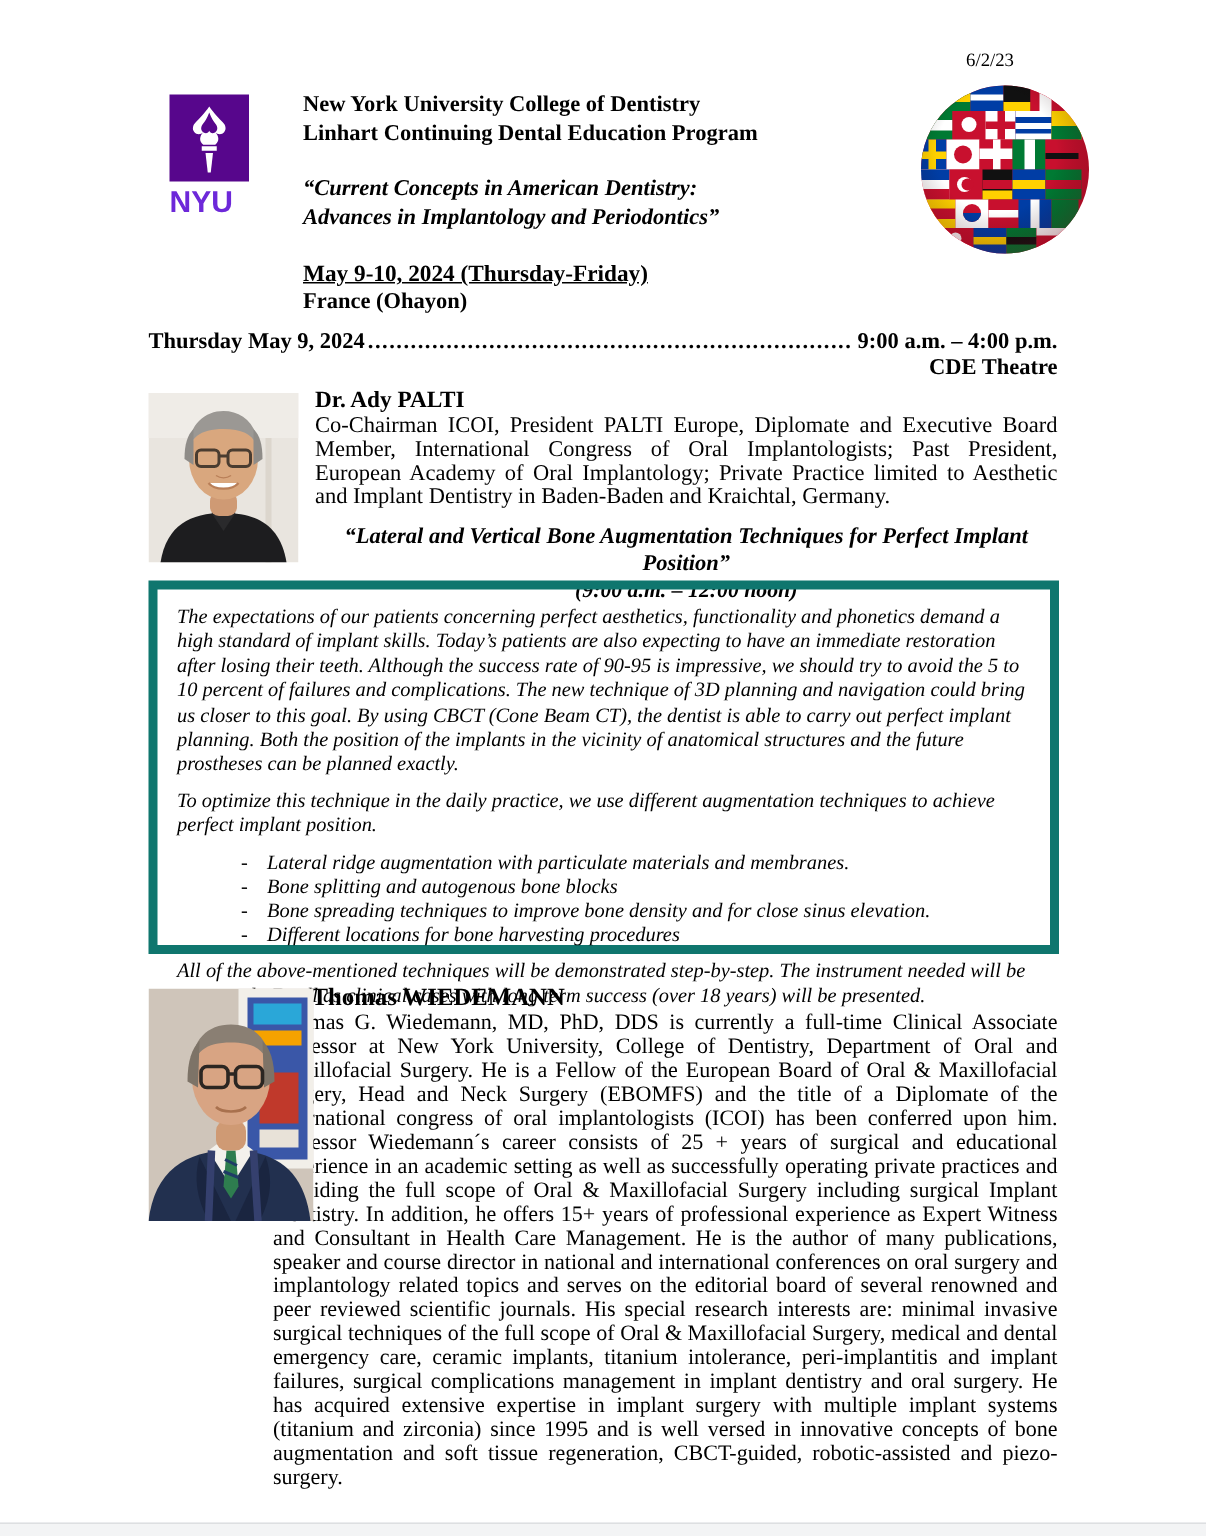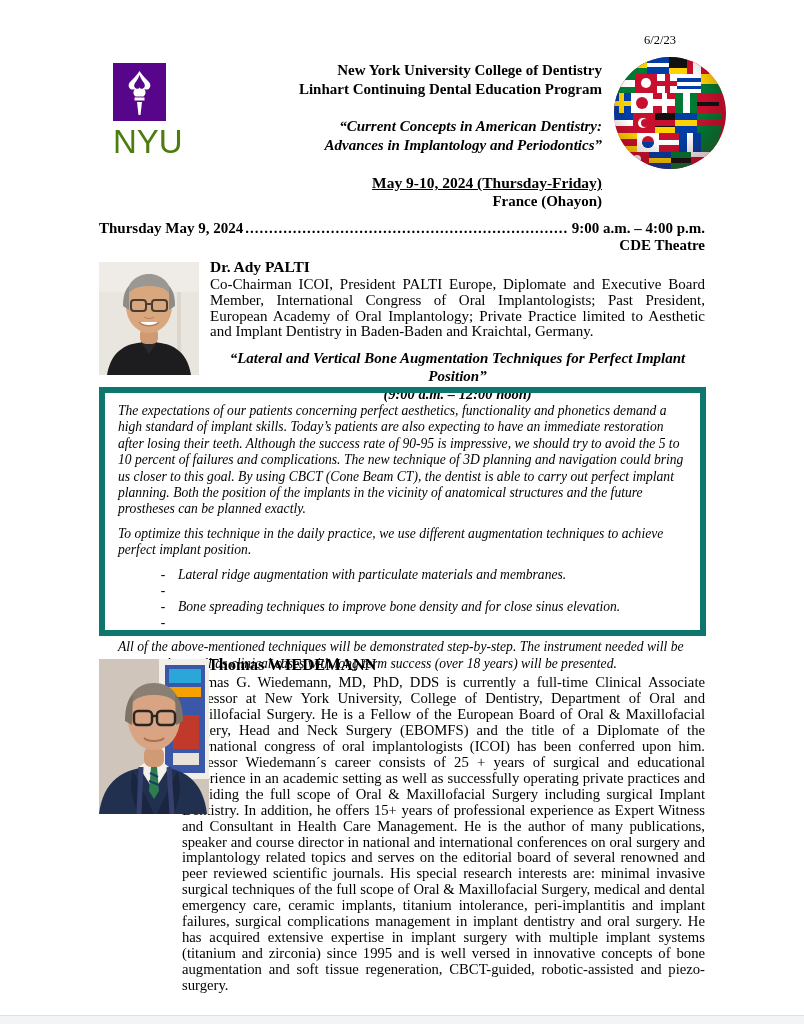--- a/index.html
+++ b/index.html
@@ -16,26 +16,26 @@
     position:absolute; top:33px; left:616px; width:60px;
     font-size:12.5px; text-align:right;
   }
   .logo { position:absolute; top:63px; left:113px; width:66px; text-align:left; }
   .logo-square {
     width:53px; height:58px; background:#57068c;
     display:flex; align-items:center; justify-content:center;
   }
   .logo-word {
     font-family:"Liberation Sans","DejaVu Sans",sans-serif;
-    font-weight:normal; color:#4d7c0f; font-size:33px; line-height:1;
+    font-weight:bold; color:#6d28d9; font-size:20px; line-height:1;
     letter-spacing:0px; margin-top:4px;
   }
   .globe { position:absolute; top:56px; left:613px; width:114px; height:114px; }
   .header-text {
-    position:absolute; top:61px; left:202px; width:400px; text-align:right;
+    position:absolute; top:61px; left:202px; width:400px; text-align:left;
   }
   .org-line { font-weight:bold; font-size:15px; line-height:19px; }
   .program-title { font-weight:bold; font-style:italic; font-size:15px; line-height:19px; }
   .spacer18 { height:18px; }
   .event-dates { font-weight:bold; font-size:15.5px; text-decoration:underline; line-height:19px; }
   .event-location { font-weight:bold; font-size:15px; line-height:18px; }
 
   
   .schedule {
     position:absolute; top:220px; left:99px; width:606px;
@@ -258,27 +258,29 @@
   <div class="abstract-box">
     <p>The expectations of our patients concerning perfect aesthetics, functionality and phonetics demand a high standard of implant skills. Today’s patients are also expecting to have an immediate restoration after losing their teeth. Although the success rate of 90-95 is impressive, we should try to avoid the 5 to 10 percent of failures and complications. The new technique of 3D planning and navigation could bring us closer to this goal. By using CBCT (Cone Beam CT), the dentist is able to carry out perfect implant planning. Both the position of the implants in the vicinity of anatomical structures and the future prostheses can be planned exactly.</p>
     <p>To optimize this technique in the daily practice, we use different augmentation techniques to achieve perfect implant position.</p>
     <ul class="abstract-bullets">
       <li>
         <span class="bullet-dash">-</span>
         <span>Lateral ridge augmentation with particulate materials and membranes.</span>
       </li>
       <li>
         <span class="bullet-dash">-</span>
+        <span>Bone splitting and autogenous bone blocks</span>
       </li>
       <li>
         <span class="bullet-dash">-</span>
         <span>Bone spreading techniques to improve bone density and for close sinus elevation.</span>
       </li>
       <li>
         <span class="bullet-dash">-</span>
+        <span>Different locations for bone harvesting procedures</span>
       </li>
     </ul>
     <p>All of the above-mentioned techniques will be demonstrated step-by-step. The instrument needed will be presented as well as clinical cases with long term success (over 18 years) will be presented.</p>
   </div>
 
   <div class="speaker2">
     <div class="photo">
       <svg width="110" height="155" viewBox="0 0 110 155">
         <rect width="110" height="155" fill="#cfc5ba"></rect>
 

